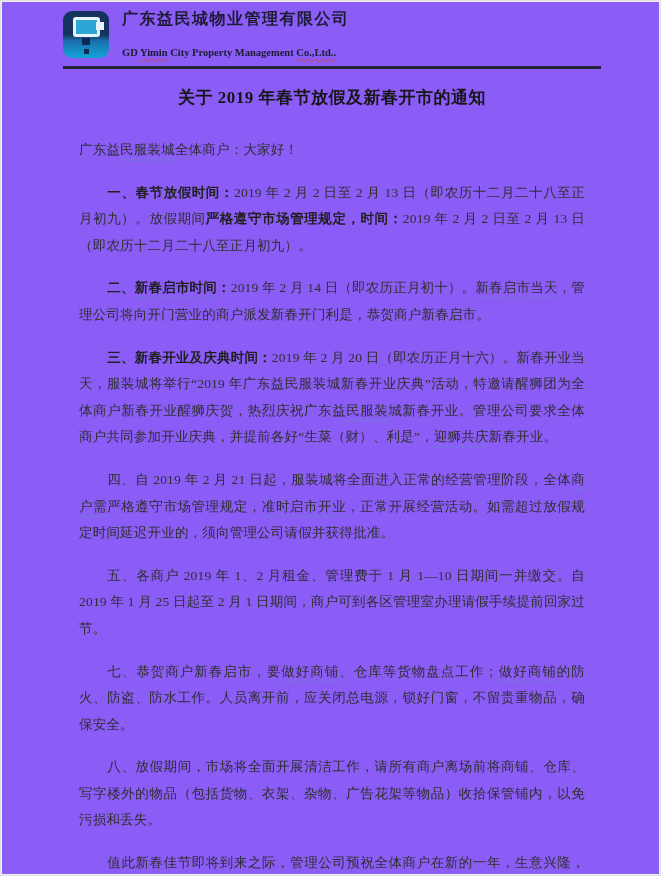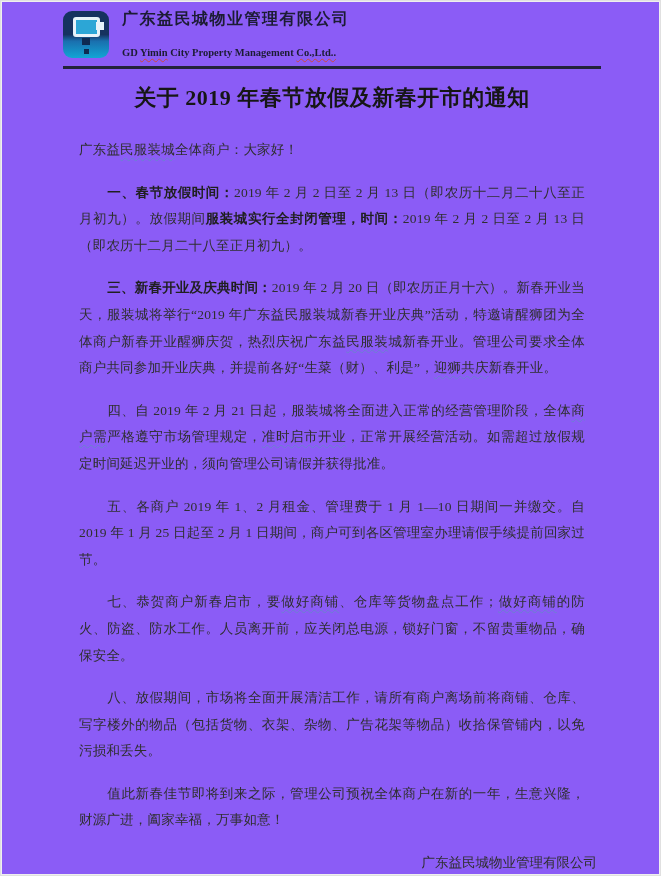--- a/index.html
+++ b/index.html
@@ -31,21 +31,21 @@
     background:#2ca6d6;border:3px solid #e7f2f9;border-radius:3px;
   }
   .logo-notch{position:absolute;right:5px;top:11px;width:8px;height:8px;background:#e7f2f9;}
   .logo-sq1{position:absolute;left:19px;top:27px;width:8px;height:7px;background:#0e2a52;}
   .logo-sq2{position:absolute;left:21px;top:38px;width:5px;height:5px;background:#0e2a52;}
   .company-names{display:flex;flex-direction:column;}
   .company-zh{font-size:16px;font-weight:bold;color:#1c1c34;letter-spacing:1.5px;line-height:20px;}
   .company-en{font-size:10.5px;font-weight:bold;color:#1c1c34;line-height:15px;margin-top:16px;}
   
   .title{
-    text-align:center;font-size:22px;font-weight:bold;color:#161616;
+    text-align:center;font-size:17px;font-weight:bold;color:#161616;
     line-height:26px;margin:16px 0 26px 0;letter-spacing:0.5px;
   }
   
   .doc p{
     margin:16px;font-size:13.5px;line-height:26.6px;
     text-align:justify;letter-spacing:0.2px;
   }
   .doc p.indent{text-indent:2.1em;}
   .b{font-weight:bold;color:#1f1f1f;}
   .wavy{
@@ -79,21 +79,22 @@
     <div class="company-names">
       <div class="company-zh">广东益民城物业管理有限公司</div>
       <div class="company-en"><span>GD </span><span class="wavy-red">Yimin</span><span> City Property Management </span><span class="wavy-red">Co.,Ltd..</span></div>
     </div>
   </div>
 
   <div class="title">关于 2019 年春节放假及新春开市的通知</div>
 
   <div class="doc">
     <p><span>广东益</span><span class="wavy">民服装城</span><span>全体商户：大家好！</span></p>
-    <p class="indent"><span class="b">一、春节放假时间：</span><span>2019 年 2 月 2 日至 2 月 13 日（即农历十二月二十八至正月初九）。放假期间</span><span class="b">服装城实行全封闭管理，时间：</span><span>2019 年 2 月 2 日至 2 月 13 日（即农历十二月二十八至正月初九）。</span></p>
+    <p class="indent"><span class="b">一、春节放假时间：</span><span>2019 年 2 月 2 日至 2 月 13 日（即农历十二月二十八至正月初九）。放假期间</span><span class="b">严格遵守市场管理规定，时间：</span><span>2019 年 2 月 2 日至 2 月 13 日（即农历十二月二十八至正月初九）。</span></p>
+    <p class="indent"><span class="b">二、</span><span class="b wavy">新春启市时间</span><span class="b">：</span><span>2019 年 2 月 14 日（即农历正月初十）。</span><span class="wavy">新春启市当天</span><span>，管理公司将向开门营业的商户派发新春开门利是，恭贺商户新春启市。</span></p>
     <p class="indent"><span class="b">三、新春开业及庆典时间：</span><span>2019 年 2 月 20 日（即农历正月十六）。新春开业当天，服装城将举行“2019 年广东益民服装城新春开业庆典”活动，特邀请醒狮团为全体商户新春开业醒狮庆贺，热烈庆祝广东益</span><span class="wavy">民服装</span><span>城新春开业。管理公司要求全体商户共同参加开业庆典，并提前各好“生菜（财）、利是”，</span><span class="wavy">迎狮共庆</span><span>新春开业。</span></p>
     <p class="indent"><span>四、自 2019 年 2 月 21 日起，服装城将全面进入正常的经营管理阶段，全体</span><span class="wavy">商户需</span><span>严格遵守市场管理规定，</span><span class="wavy">准时启市开业</span><span>，正常开展经营活动。如需超过放假规定时间延迟开业的，须向管理公司请假并获得批准。</span></p>
     <p class="indent"><span>五、各商户 2019 年 1、2 月租金、管理费于 1 月 1—10 日期间一并缴交。自 2019 年 1 月 25 日起至 2 月 1 日期间，商户可到各区管理室办理请假手续提前回家过节。</span></p>
     <p class="indent"><span>七、恭贺商户新春启市，要</span><span class="wavy">做好商铺</span><span>、仓库等货物盘点工作；</span><span class="wavy">做好商铺</span><span>的防火、防盗、防水工作。人员离开前，应关闭总电源，锁好门窗，不留贵重物品，确保安全。</span></p>
     <p class="indent"><span>八、放假期间，市场将全面开展清洁工作，请所有商户离场前将商铺、仓库、写字楼外的物品（包括货物、衣架、杂物、广告花架等物品）收拾保管铺内，以免污损和丢失。</span></p>
     <p class="indent"><span>值此新春佳节即将到来之际，管理公司预祝全体商户在新的一年，生意兴隆，财源广进，阖家幸福，万事如意！</span></p>
   </div>
 
   <div class="signature">
     <span class="sig-company">广东益民城物业管理有限公司</span>

